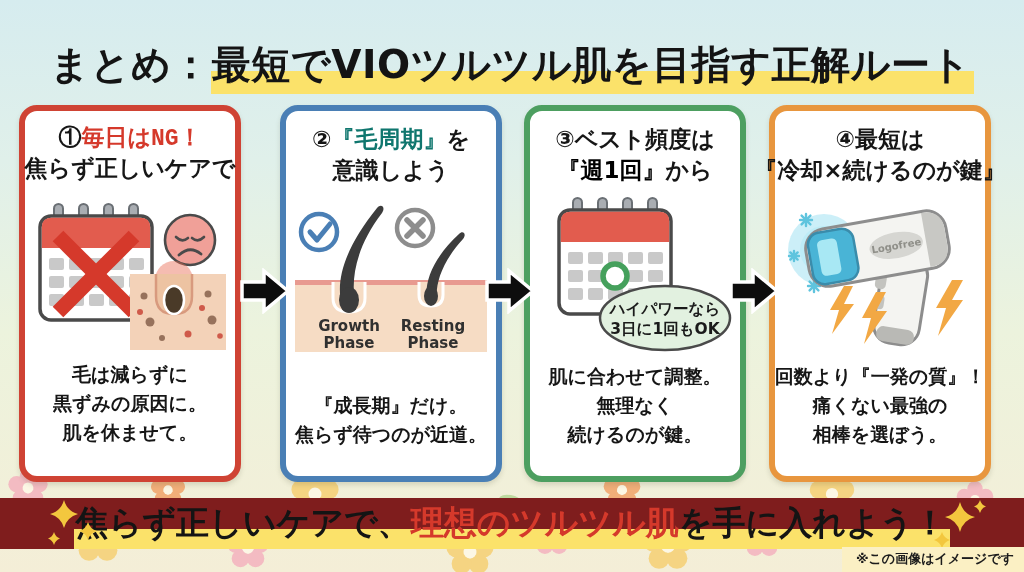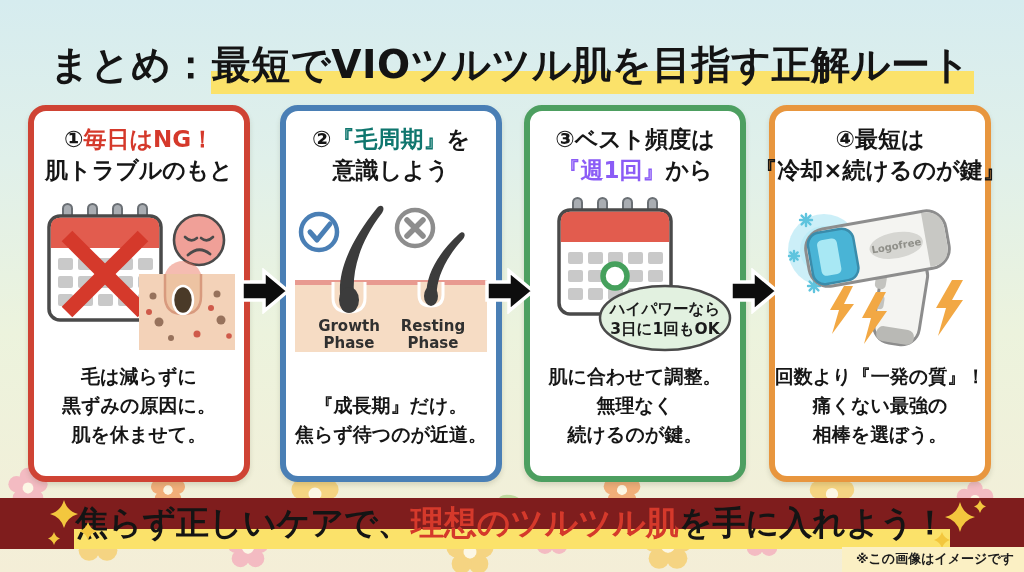--- a/index.html
+++ b/index.html
@@ -10,27 +10,27 @@
   .flowers{position:absolute;left:0;bottom:0;z-index:1;}
   
   .main-title{position:absolute;top:22px;left:0;width:1024px;text-align:center;z-index:2;
        font-size:39px;font-weight:bold;color:#141414;letter-spacing:.5px;white-space:nowrap;margin-top:16px;}
   .hl{background:linear-gradient(180deg,rgba(0,0,0,0) 56%,#fbe26a 56%);padding:0 3px 7px 1px;}
   
   .card{position:absolute;top:105px;width:222px;height:377px;background:#fff;
        border:6px solid #999;border-radius:18px;box-sizing:border-box;z-index:2;
        display:flex;flex-direction:column;align-items:center;
        box-shadow:0 3px 5px rgba(90,90,60,.18);}
-  .card.c1{left:28px;border-color:#cf4334;}
+  .card.c1{left:19px;border-color:#cf4334;font-family:Liberation Mono, monospace;}
   .card.c2{left:280px;border-color:#4a7fb5;}
   .card.c3{left:524px;border-color:#4d9f60;}
   .card.c4{left:769px;border-color:#e8963e;}
   .card h2{margin:13px 2px 2px;font-size:23px;line-height:31px;text-align:center;
        color:#161616;font-weight:bold;white-space:nowrap;}
-  .acc-red{color:#d5392b;} .acc-blue{color:#0f766e;} .acc-green{color:#8b5cf6;}
+  .acc-red{color:#d5392b;} .acc-blue{color:#0f766e;} .acc-green{color:#000000;}
   .illus{height:164px;display:flex;align-items:flex-end;justify-content:center;}
   .body-text{font-size:19px;line-height:29px;font-weight:bold;text-align:center;
        color:#161616;margin-top:10px;white-space:nowrap;}
   
   .flow-arrow{position:absolute;top:268px;z-index:3;}
   .a1{left:240px;} .a2{left:485px;} .a3{left:729px;}
   
   .banner{position:absolute;top:498px;left:0;width:1024px;height:51px;background:#7f1d1d;
        z-index:2;display:flex;align-items:center;justify-content:center;}
   .banner-text{font-size:33px;font-weight:bold;color:#141414;white-space:nowrap;}
@@ -79,21 +79,21 @@
     <use href="#flower" transform="translate(915,88) scale(1.6)" fill="#f0a088"></use>
     <use href="#flower" transform="translate(975,40) scale(1.4)" fill="#f4b9c1"></use>
     <use href="#flower" transform="translate(1014,84) scale(1.7)" fill="#f6d37e"></use>
   </g>
 </svg>
 
 <div class="main-title"><span>まとめ：</span><span class="hl">最短でVIOツルツル肌を目指す正解ルート</span></div>
 
 <div class="card c1">
   <h2><span>①</span><span class="acc-red">毎日はNG！</span><br>
-     <span>肌トラブルのもと</span></h2>
+     <span>焦らず正しいケアで</span></h2>
   <div class="illus">
     <svg width="196" height="152" viewBox="0 0 196 152">
 
       <g>
         <rect x="22" y="4" width="9" height="24" rx="4.5" fill="#a9adb2" stroke="#6a6f74" stroke-width="2"></rect>
         <rect x="47" y="4" width="9" height="24" rx="4.5" fill="#a9adb2" stroke="#6a6f74" stroke-width="2"></rect>
         <rect x="72" y="4" width="9" height="24" rx="4.5" fill="#a9adb2" stroke="#6a6f74" stroke-width="2"></rect>
         <rect x="97" y="4" width="9" height="24" rx="4.5" fill="#a9adb2" stroke="#6a6f74" stroke-width="2"></rect>
         <rect x="8" y="16" width="112" height="104" rx="11" fill="#ffffff" stroke="#4a4a4a" stroke-width="3.5"></rect>
         <path d="M9.8,48 L118.2,48 L118.2,27 Q118.2,17.8 108,17.8 L20,17.8 Q9.8,17.8 9.8,27 Z" fill="#e25c4e"></path>

